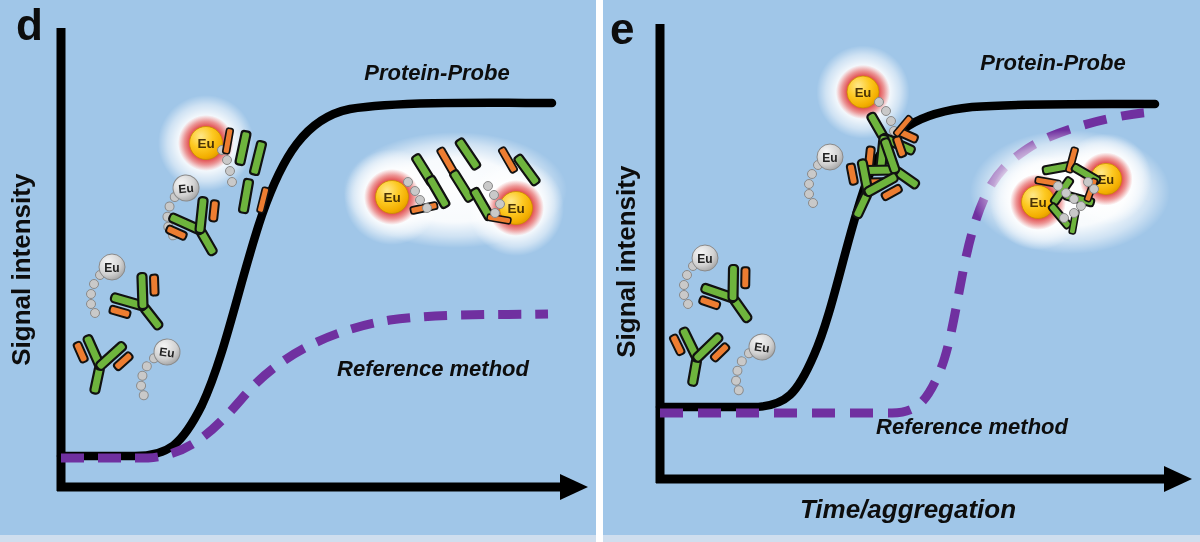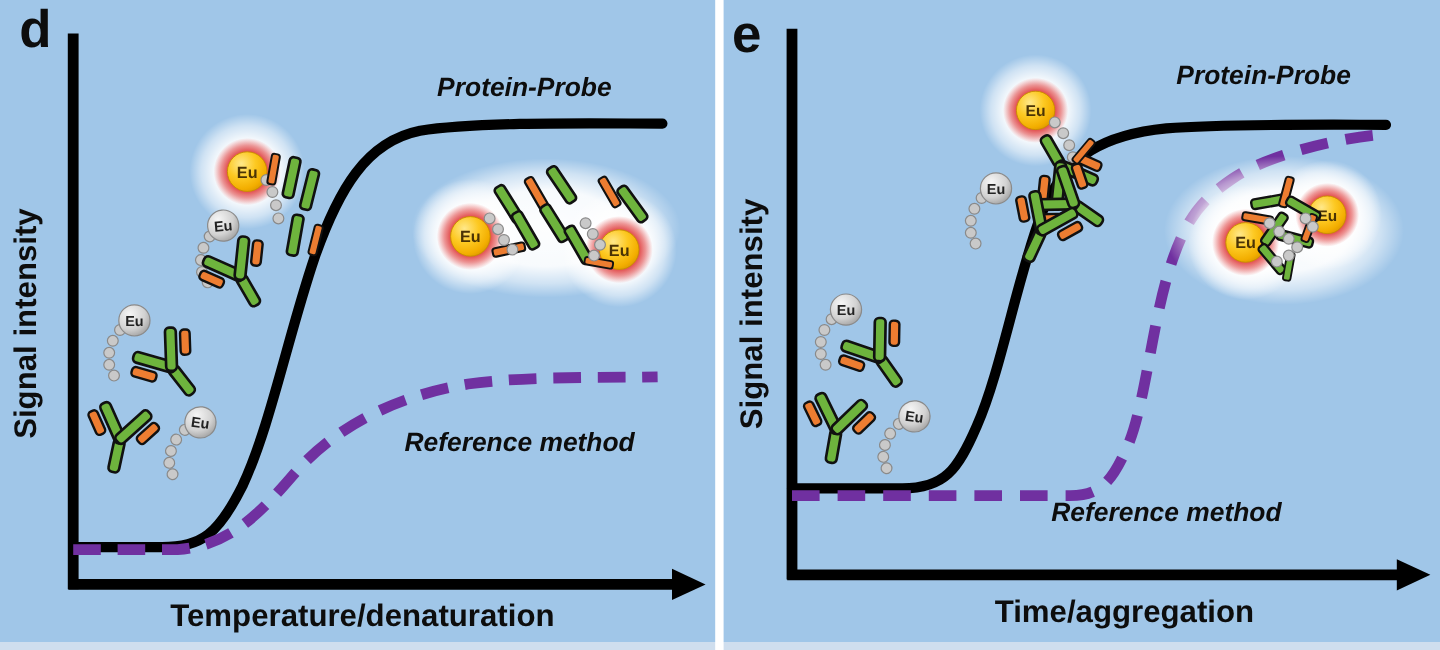--- a/index.html
+++ b/index.html
@@ -201,21 +201,20 @@
 
   <rect x="596" y="0" width="7" height="542" fill="#ffffff"></rect>
 </svg>
 
 <div class="lbl letter" style="left:16px;top:2px;">d</div>
 <div class="lbl letter" style="left:610px;top:6px;">e</div>
 
 <div class="lbl ylab" style="left:-108px;top:256px;">Signal intensity</div>
 <div class="lbl ylab" style="left:497px;top:248px;">Signal intensity</div>
 
-<div class="lbl xlab" style="left:102px;top:500px;">Temperature/denaturation</div>
-<div class="lbl xlab" style="left:737px;top:496px;">Time/aggregation</div>
+<div class="lbl xlab" style="left:708px;top:496px;font-style:italic;">Time/aggregation</div>
 
 <div class="lbl curvelab pp" style="left:337px;top:61px;">Protein-Probe</div>
 <div class="lbl curvelab rm" style="left:313px;top:357px;">Reference method</div>
 <div class="lbl curvelab pp" style="left:953px;top:51px;">Protein-Probe</div>
 <div class="lbl curvelab rm" style="left:852px;top:415px;">Reference method</div>
 
 </div>
 
 </body></html>

